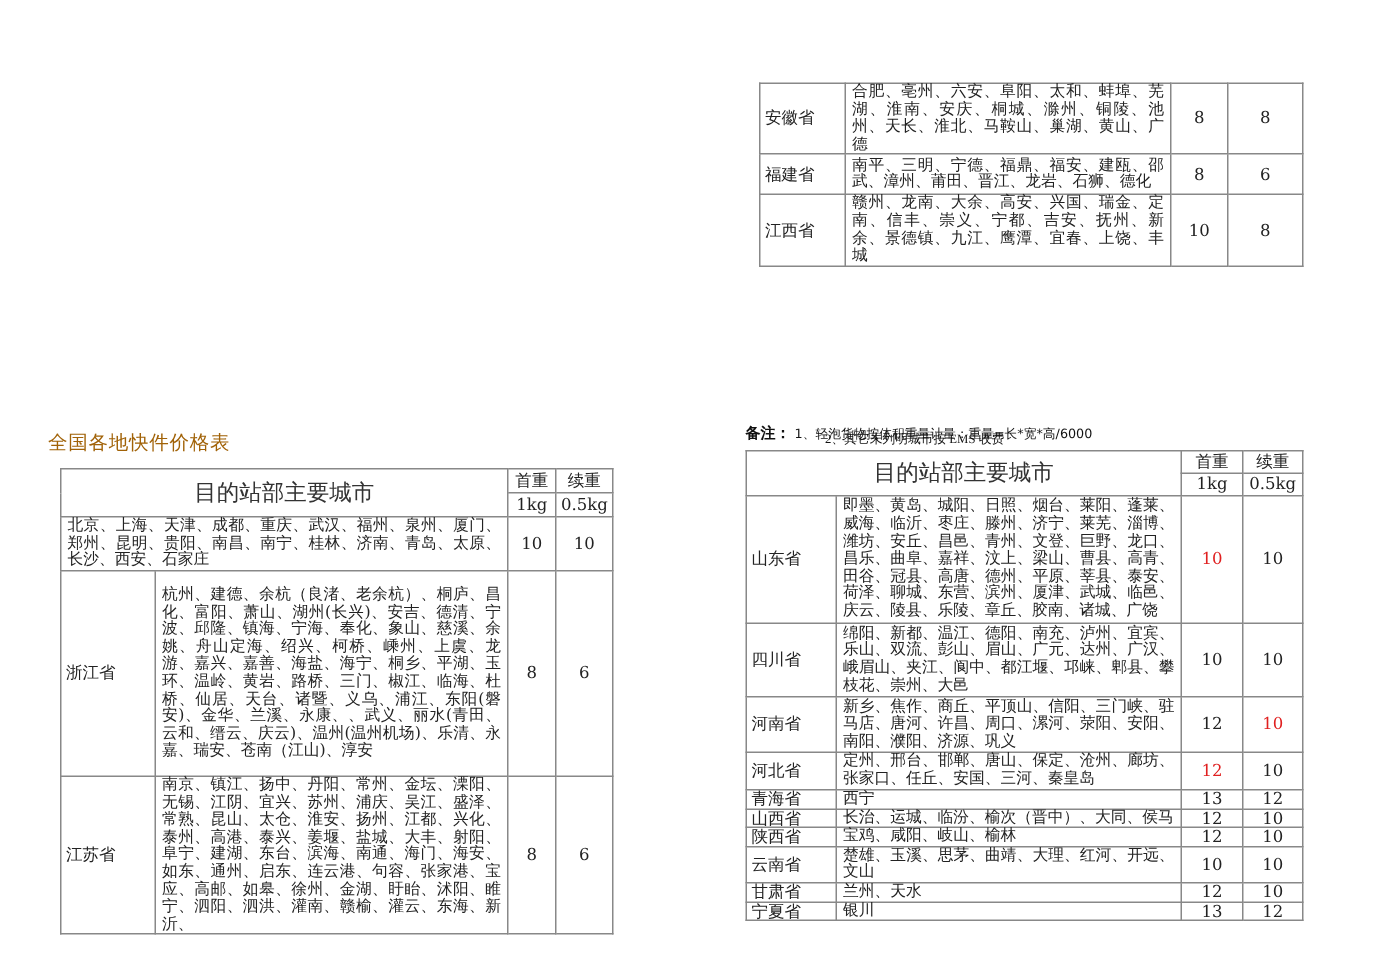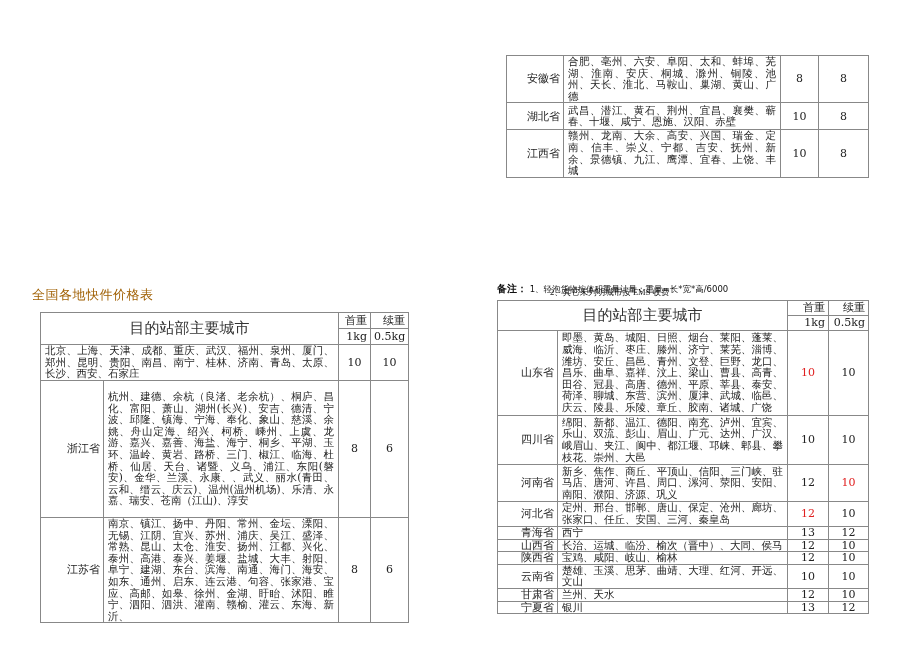--- a/index.html
+++ b/index.html
@@ -2,26 +2,26 @@
 <html><head>
 <meta charset="utf-8">
 <style>
   html, body { margin:0; padding:0; background:#fff; }
   body { width:920px; height:649px; position:relative; overflow:hidden;
          font-family:"DejaVu Serif","Liberation Serif",serif; color:#222; }
   .title { position:absolute; left:32px; top:286px; font-family:"DejaVu Sans","Liberation Sans",sans-serif;
            font-size:13px; font-weight:normal; color:#a16207; letter-spacing:0.5px; }
   table { position:absolute; border-collapse:collapse; table-layout:fixed; }
   td { border:1px solid #888; padding:0 3px; font-size:10.5px; line-height:11.6px; vertical-align:middle; }
-  td.prov { text-align:right; font-size:11px; }
+  td.prov { text-align:left; font-size:11px; }
   td.city { text-align:justify; text-align-last:left; padding:0 4px; }
   td.num { text-align:center; font-size:11px; }
   td.red { color:#e02020; }
   td.hdr { text-align:center; font-family:"DejaVu Sans","Liberation Sans",sans-serif; font-size:15px; color:#333; }
-  td.hw { text-align:right; font-size:11px; line-height:14px; }
+  td.hw { text-align:center; font-size:11px; line-height:14px; }
   #t-left { left:40px; top:312px; width:368px; }
   #t-tr { left:506px; top:55px; width:362px; }
   #t-br { left:497px; top:300px; width:371px; }
   .note { position:absolute; font-family:"DejaVu Sans","Liberation Sans",sans-serif; font-size:8.5px; color:#111; }
   .note b { font-size:10px; font-weight:bold; }
 </style>
 </head>
 <body>
 
 <div class="title">全国各地快件价格表</div>
@@ -71,24 +71,24 @@
       <col style="width:50px">
     </colgroup>
   <tbody>
       <tr style="height:41px">
     <td class="prov">安徽省</td>
     <td class="city">合肥、亳州、六安、阜阳、太和、蚌埠、芜湖、淮南、安庆、桐城、滁州、铜陵、池州、天长、淮北、马鞍山、巢湖、黄山、广德</td>
     <td class="num">8</td>
     <td class="num">8</td>
   </tr>
   <tr style="height:27px">
-    <td class="prov">湖北省</td>
-    <td class="city">武昌、潜江、黄石、荆州、宜昌、襄樊、蕲春、十堰、咸宁、恩施、汉阳、赤壁</td>
-    <td class="num">10</td>
+    <td class="prov">福建省</td>
+    <td class="city">南平、三明、宁德、福鼎、福安、建瓯、邵武、漳州、莆田、晋江、龙岩、石狮、德化</td>
     <td class="num">8</td>
+    <td class="num">6</td>
   </tr>
   <tr style="height:40px">
     <td class="prov">江西省</td>
     <td class="city">赣州、龙南、大余、高安、兴国、瑞金、定南、信丰、崇义、宁都、吉安、抚州、新余、景德镇、九江、鹰潭、宜春、上饶、丰城</td>
     <td class="num">10</td>
     <td class="num">8</td>
   </tr>
 </tbody>
   </table>
 

